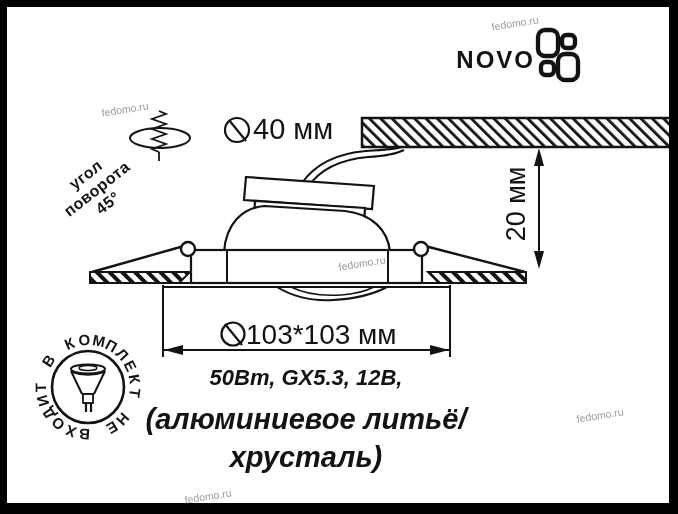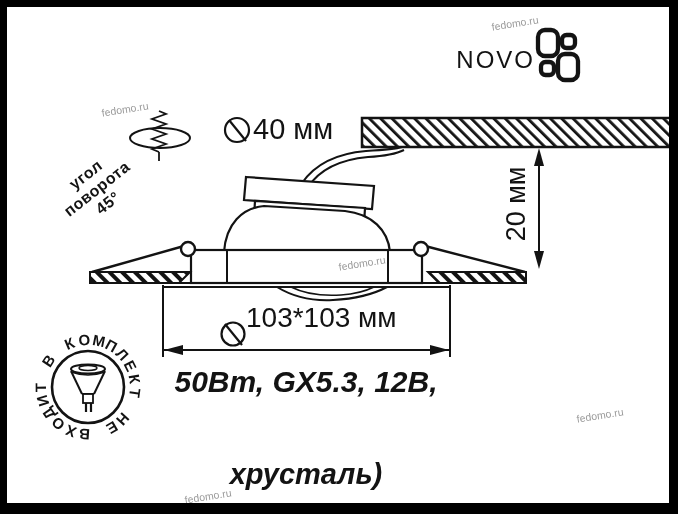--- a/index.html
+++ b/index.html
@@ -1,27 +1,27 @@
 <!DOCTYPE html>
 <html><head>
 <meta charset="utf-8">
 <style>
   html,body{margin:0;padding:0;background:#fff;}
   #page{position:relative;width:678px;height:514px;background:#fff;overflow:hidden;
         font-family:"Liberation Sans",sans-serif;color:#131313;}
   .borderbar{position:absolute;background:#000;}
   .txt{position:absolute;white-space:nowrap;color:#131313;}
   .watermark{position:absolute;font-size:10.5px;color:#9b9b9b;transform:translate(-50%,-50%) rotate(-9deg);white-space:nowrap;}
-  .logo-text{position:absolute;top:46px;font-size:24px;font-weight:normal;letter-spacing:2px;color:#131313;}
+  .logo-text{position:absolute;top:46px;font-size:24px;font-weight:bold;letter-spacing:2px;color:#131313;}
   .dim{font-size:29px;}
   .dim-small{font-size:27px;}
   .rot-label{position:absolute;left:97px;top:189px;transform:translate(-50%,-50%) rotate(-38deg);
              text-align:center;font-weight:bold;font-size:16px;line-height:1.12;letter-spacing:.5px;}
   .spec-line{position:absolute;left:56px;width:500px;text-align:center;
-             font-weight:bold;font-style:italic;font-size:30px;}
+             font-weight:bold;font-style:italic;font-size:22px;}
   #stamp-ring{position:absolute;left:88px;top:387px;width:0;height:0;}
   .stamp-letter{position:absolute;left:0;top:0;font-size:15px;font-weight:bold;transform-origin:0 0;}
   svg{position:absolute;left:0;top:0;}
 </style>
 </head>
 <body>
 
 <div id="page">
 
   <svg width="678" height="514" viewBox="0 0 678 514">
@@ -132,30 +132,31 @@
   <span class="watermark" style="left:515px;top:23px;">fedomo.ru</span>
   <span class="watermark" style="left:125px;top:109px;">fedomo.ru</span>
   <span class="watermark" style="left:362px;top:263px;">fedomo.ru</span>
   <span class="watermark" style="left:600px;top:415px;">fedomo.ru</span>
   <span class="watermark" style="left:208px;top:496px;">fedomo.ru</span>
 
   <div class="logo-text" style="left:450px;width:85px;text-align:right;">NOVO</div>
 
   <div class="txt dim" style="left:253px;top:113px;">40 мм</div>
   <div class="txt dim-small" style="left:516px;top:204px;transform:translate(-50%,-50%) rotate(-90deg);">20 мм</div>
-  <div class="txt" style="left:246px;top:302px;font-size:28px;">103*103 мм</div>
+  <div class="txt" style="left:246px;top:319px;font-size:28px;">103*103 мм</div>
 
   <div class="rot-label">
     <div>угол</div>
     <div>поворота</div>
     <div>45°</div>
   </div>
 
   <div class="spec-line" style="top:365px;">50Вт, GX5.3, 12В,</div>
-  <div class="spec-line" style="top:441px;font-size:29px;margin-top:17px;">хрусталь)</div>
+  <div class="spec-line" style="top:403px;font-size:29px;">(алюминиевое литьё/</div>
+  <div class="spec-line" style="top:441px;font-size:29px;">хрусталь)</div>
 
   <div id="stamp-ring">
       <span class="stamp-letter" style="transform: rotate(-57deg) translate(-5px, -56px);">В</span>
       <span class="stamp-letter" style="transform: rotate(-22.6deg) translate(-5px, -56px);">К</span>
       <span class="stamp-letter" style="transform: rotate(-5.4deg) translate(-5px, -56px);">О</span>
       <span class="stamp-letter" style="transform: rotate(11.8deg) translate(-5px, -56px);">М</span>
       <span class="stamp-letter" style="transform: rotate(29deg) translate(-5px, -56px);">П</span>
       <span class="stamp-letter" style="transform: rotate(46.2deg) translate(-5px, -56px);">Л</span>
       <span class="stamp-letter" style="transform: rotate(63.4deg) translate(-5px, -56px);">Е</span>
       <span class="stamp-letter" style="transform: rotate(80.6deg) translate(-5px, -56px);">К</span>

